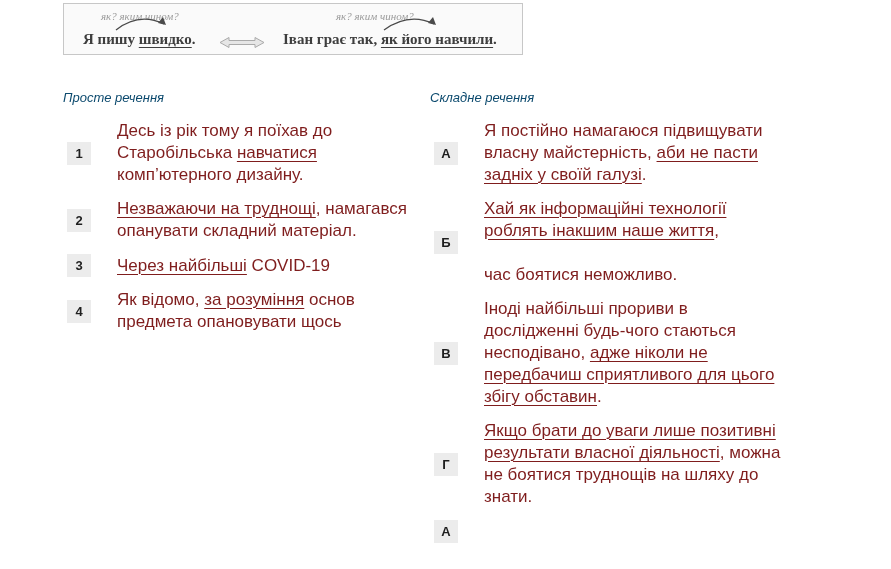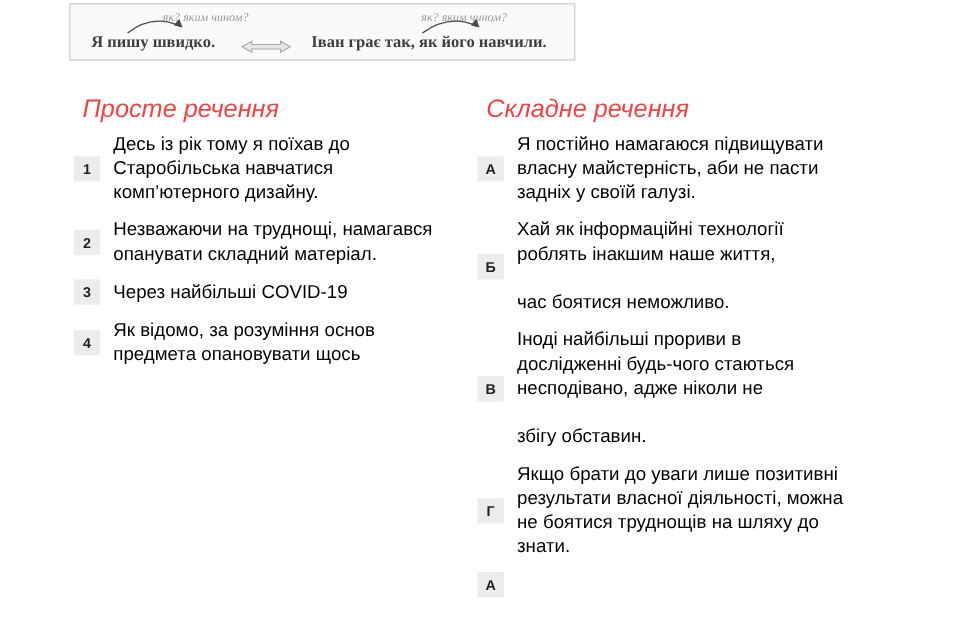--- a/index.html
+++ b/index.html
@@ -3,43 +3,43 @@
 <meta charset="utf-8">
 <style>
   html,body{margin:0;padding:0;background:#fff;}
   .page{position:relative;width:891px;height:569px;background:#ffffff;overflow:hidden;
         font-family:"Liberation Sans",sans-serif;color:#3a3a3a;}
 
   
   .diagram-box{position:absolute;left:63px;top:3px;width:460px;height:52px;
                background:#fafafa;border:1px solid #c7c7c7;box-sizing:border-box;}
   .dq{position:absolute;font-family:"Liberation Serif",serif;font-style:italic;
-      font-size:11px;color:#9b9b9b;white-space:nowrap;margin-left:47px;}
+      font-size:11px;color:#9b9b9b;white-space:nowrap;}
   .dq-left{left:37px;top:6px;}
   .dq-right{left:272px;top:6px;}
   .ds{position:absolute;font-family:"Liberation Serif",serif;font-weight:bold;
       font-size:15px;color:#3e3e3e;white-space:nowrap;}
   .ds-left{left:19px;top:27px;}
   .ds-right{left:219px;top:27px;}
   .arc{position:absolute;}
   .arc-left{left:49px;top:10px;}
   .arc-right{left:317px;top:10px;}
   .swap{position:absolute;left:155px;top:32px;}
 
   
   .col{position:absolute;top:88px;}
   .col-left{left:63px;width:352px;}
   .col-right{left:430px;width:398px;}
-  .col-title{font-style:italic;font-size:23px;line-height:20px;color:#ef4444;margin:0 0 12px 12px;}
+  .col-title{font-style:italic;font-size:13px;line-height:20px;color:#0c4a6e;margin:0 0 12px 0;}
   .item{display:flex;align-items:center;margin:0 0 12px 0;}
   .badge{flex:0 0 auto;min-width:24px;height:23px;margin-left:4px;background:#ececec;
          color:#1f1f1f;font-weight:bold;font-size:13px;display:flex;align-items:center;
          justify-content:center;}
-  .item-text{margin-left:12px;font-size:17px;line-height:22px;color:#000000;}
-  .u{text-underline-offset:3px;text-decoration-thickness:1px;}
+  .item-text{margin-left:26px;font-size:17px;line-height:22px;color:#7f1d1d;}
+  .u{text-decoration:underline;text-underline-offset:3px;text-decoration-thickness:1px;}
 </style>
 </head>
 <body>
 
 <div class="page">
 
   <div class="diagram-box">
     <div class="dq dq-left">як? яким чином?</div>
     <div class="dq dq-right">як? яким чином?</div>
 
@@ -94,21 +94,21 @@
     <div class="item-text"><span>Я постійно намагаюся підвищувати</span><br><span>власну майстерність, </span><span class="u">аби не пасти</span><br><span class="u">задніх у своїй галузі</span><span>.</span></div>
   </div>
 
   <div class="item">
     <div class="badge">Б</div>
     <div class="item-text"><span class="u">Хай як інформаційні технології</span><br><span class="u">роблять інакшим наше життя</span><span>,</span><br><br><span>час боятися неможливо.</span></div>
   </div>
 
   <div class="item">
     <div class="badge">В</div>
-    <div class="item-text"><span>Іноді найбільші прориви в</span><br><span>дослідженні будь-чого стаються</span><br><span>несподівано, </span><span class="u">адже ніколи не</span><br><br><span class="u">збігу обставин</span><span>.</span></div>
+    <div class="item-text"><span>Іноді найбільші прориви в</span><br><span>дослідженні будь-чого стаються</span><br><span>несподівано, </span><span class="u">адже ніколи не</span><br><span class="u">передбачиш сприятливого для цього</span><br><span class="u">збігу обставин</span><span>.</span></div>
   </div>
 
   <div class="item">
     <div class="badge">Г</div>
     <div class="item-text"><span class="u">Якщо брати до уваги лише позитивні</span><br><span class="u">результати власної діяльності</span><span>, можна</span><br><span>не боятися труднощів на шляху до</span><br><span>знати.</span></div>
   </div>
 
   <div class="item">
     <div class="badge">А</div>
   </div>

